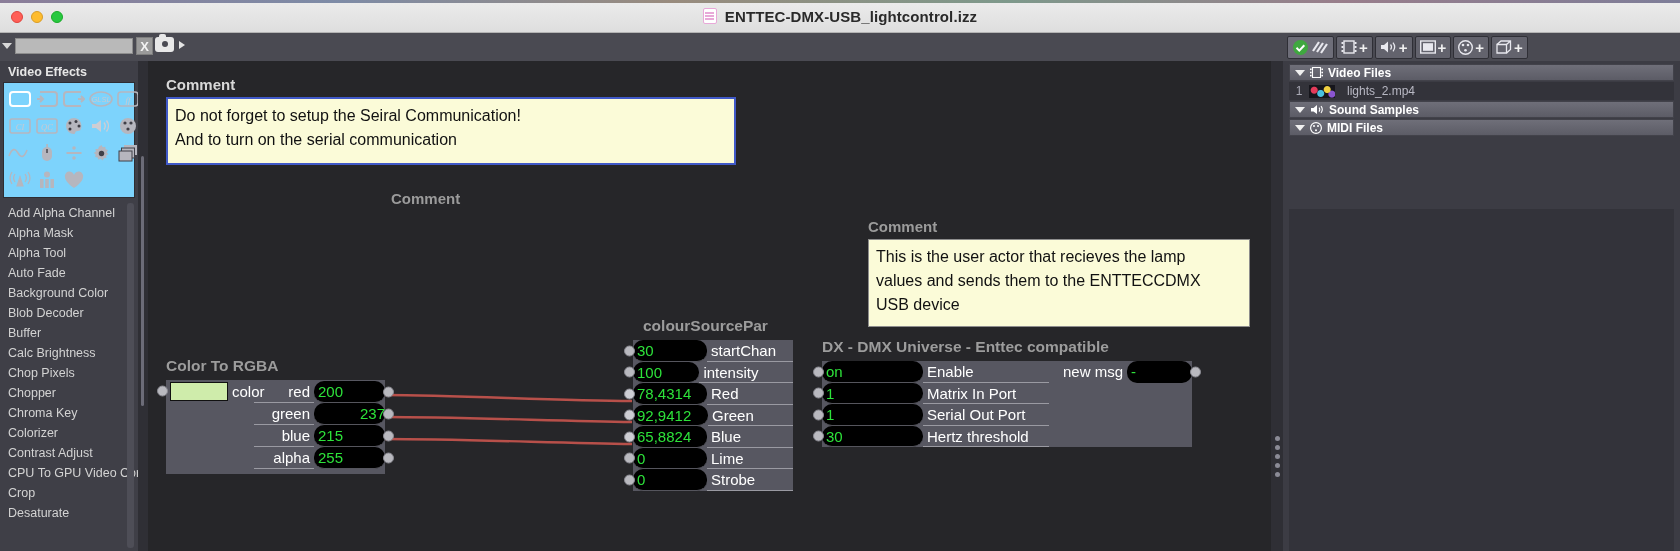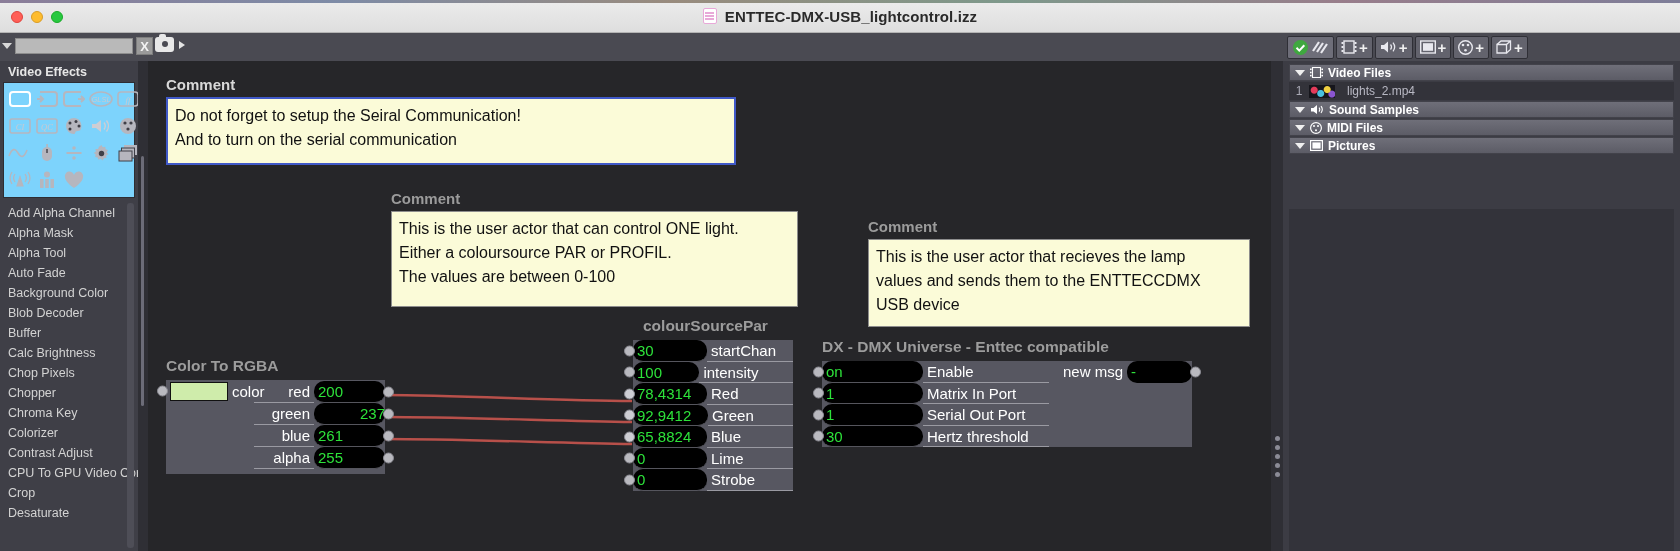--- a/index.html
+++ b/index.html
@@ -344,23 +344,20 @@
   </svg>
 
   <div style="position:absolute;left:28px;top:15px;width:570px;">
     <div class="cmt-title">Comment</div>
     <div class="cmt-box sel" style="margin-top:4px;height:68px;">Do not forget to setup the Seiral Communication!
 And to turn on the serial communication</div>
   </div>
 
   <div style="position:absolute;left:253px;top:129px;width:407px;">
     <div class="cmt-title dim">Comment</div>
-    <div class="cmt-box plain" style="margin-top:4px;height:96px;">This is the user actor that can control ONE light.
-Either a coloursource PAR or PROFIL.
-The values are between 0-100</div>
   </div>
 
   <div style="position:absolute;left:730px;top:157px;width:382px;">
     <div class="cmt-title dim">Comment</div>
     <div class="cmt-box plain" style="margin-top:4px;height:88px;">This is the user actor that recieves the lamp
 values and sends them to the ENTTECCDMX
 USB device</div>
   </div>
 
   <div style="position:absolute;left:28px;top:296px;">
@@ -377,21 +374,21 @@
         <span class="val" style="width:71px;">200</span>
         <span class="port out"></span>
       </div>
       <div class="row" style="position:absolute;left:88px;top:23px;width:131px;">
         <span class="lbl r" style="width:60px;">green</span>
         <span class="val" style="width:71px;text-align:right;">237</span>
         <span class="port out"></span>
       </div>
       <div class="row" style="position:absolute;left:88px;top:45px;width:131px;">
         <span class="lbl r" style="width:60px;">blue</span>
-        <span class="val" style="width:71px;">261</span>
+        <span class="val" style="width:71px;">215</span>
         <span class="port out"></span>
       </div>
       <div class="row" style="position:absolute;left:88px;top:67px;width:131px;">
         <span class="lbl r" style="width:60px;">alpha</span>
         <span class="val" style="width:71px;">255</span>
         <span class="port out"></span>
       </div>
     </div>
   </div>
 
@@ -555,25 +552,17 @@
       <span class="tri"></span>
       <svg width="12" height="12">
           <circle cx="6" cy="6" r="5.4" fill="none" stroke="#fff" stroke-width="1.2"></circle>
           <circle cx="4" cy="4" r="1" fill="#fff"></circle>
           <circle cx="8" cy="4" r="1" fill="#fff"></circle>
           <circle cx="6" cy="8.3" r="1" fill="#fff"></circle>
         </svg>
       <span>MIDI Files</span>
     </div>
 
-    <div class="grp-head">
-      <span class="tri"></span>
-      <svg width="13" height="11">
-          <rect x="0.6" y="0.6" width="11.8" height="9.8" fill="none" stroke="#fff" stroke-width="1.2"></rect>
-          <rect x="2.4" y="2.4" width="8.2" height="6.2" fill="#fff"></rect>
-        </svg>
-      <span>Pictures</span>
-    </div>
 
   </div>
 
   <div id="rp-empty"></div>
 </div>
 
 </body></html>

